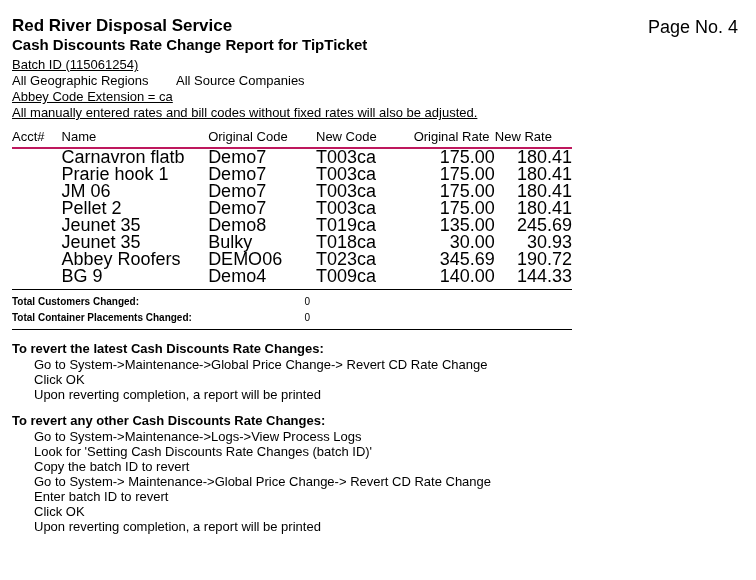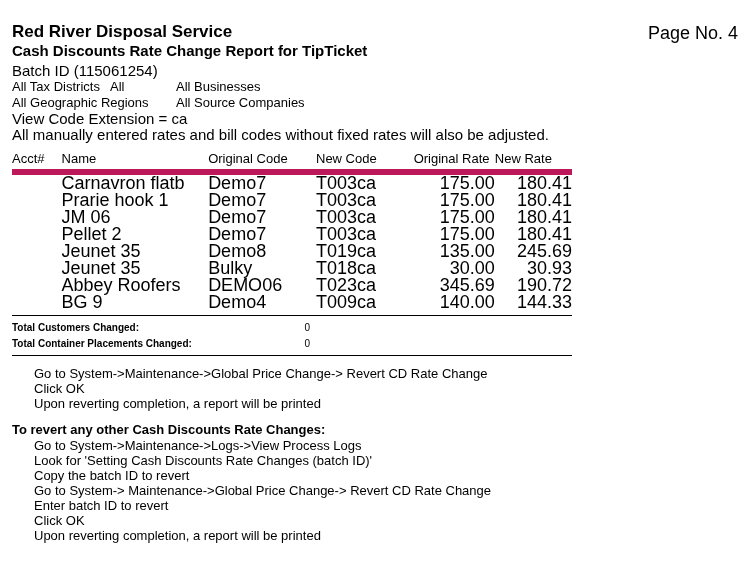--- a/index.html
+++ b/index.html
@@ -12,21 +12,21 @@
     height: 580px;
     font-family: "Liberation Sans", sans-serif;
     color: #000000;
     overflow: hidden;
   }
   .page {
     position: relative;
     width: 756px;
     height: 580px;
     box-sizing: border-box;
-    padding: 22px 10px 0 12px;
+    padding: 16px 10px 0 12px;
   }
   .header-row {
     display: flex;
     justify-content: space-between;
     align-items: flex-start;
   }
   .title-block {
     display: block;
   }
   .doc-title {
@@ -45,23 +45,24 @@
     font-size: 18px;
     line-height: 18px;
     padding-top: 2px;
     padding-right: 8px;
     white-space: nowrap;
   }
   .meta {
     margin-top: 3px;
   }
   .meta-line {
-    font-size: 15px;
+    font-size: 13px;
     line-height: 16px;
     white-space: pre;
+    text-decoration: underline;
   }
   .meta-cols {
     font-size: 13px;
     line-height: 16px;
     display: flex;
     white-space: pre;
   }
   .meta-col-a { width: 164px; }
   .meta-col-b { width: 200px; }
 
@@ -77,21 +78,21 @@
   }
   table.rates th {
     font-weight: normal;
     font-size: 13px;
     padding: 0 0 3px 0;
     text-align: left;
     vertical-align: bottom;
     white-space: nowrap;
   }
   table.rates thead tr {
-    border-bottom: 6px solid #be185d;
+    border-bottom: 2px solid #be185d;
     margin-left: 32px;
   }
   table.rates td {
     padding: 1px 0;
     font-size: 18px;
     line-height: 15px;
     white-space: nowrap;
   }
   .col-acct { width: 52px; }
   .col-name { width: 150px; }
@@ -160,28 +161,24 @@
     <div class="title-block">
       <div class="doc-title">Red River Disposal Service</div>
       <div class="doc-subtitle">Cash Discounts Rate Change Report for TipTicket</div>
     </div>
     <div class="page-no">Page No. 4</div>
   </div>
 
   <div class="meta">
     <div class="meta-line">Batch ID (115061254)</div>
     <div class="meta-cols">
-      <span class="meta-col-a">All Tax Districts   All</span>
-      <span class="meta-col-b">All Businesses</span>
-    </div>
-    <div class="meta-cols">
       <span class="meta-col-a">All Geographic Regions</span>
       <span class="meta-col-b">All Source Companies</span>
     </div>
-    <div class="meta-line">View Code Extension = ca</div>
+    <div class="meta-line">Abbey Code Extension = ca</div>
     <div class="meta-line">All manually entered rates and bill codes without fixed rates will also be adjusted.</div>
   </div>
 
   <div class="table-wrap">
     <table class="rates">
       <thead>
         <tr>
           <th class="col-acct">Acct#</th>
           <th class="col-name">Name</th>
           <th class="col-origcode">Original Code</th>
@@ -266,20 +263,21 @@
       <span class="total-value">0</span>
     </div>
     <div class="total-row">
       <span class="total-label">Total Container Placements Changed:</span>
       <span class="total-value">0</span>
     </div>
     <div class="rule-under-totals"></div>
   </div>
 
   <div class="section">
+    <div class="section-title">To revert the latest Cash Discounts Rate Changes:</div>
     <div class="section-step">Go to System-&gt;Maintenance-&gt;Global Price Change-&gt; Revert CD Rate Change</div>
     <div class="section-step">Click OK</div>
     <div class="section-step">Upon reverting completion, a report will be printed</div>
   </div>
 
   <div class="section">
     <div class="section-title">To revert any other Cash Discounts Rate Changes:</div>
     <div class="section-step">Go to System-&gt;Maintenance-&gt;Logs-&gt;View Process Logs</div>
     <div class="section-step">Look for 'Setting Cash Discounts Rate Changes (batch ID)'</div>
     <div class="section-step">Copy the batch ID to revert</div>

